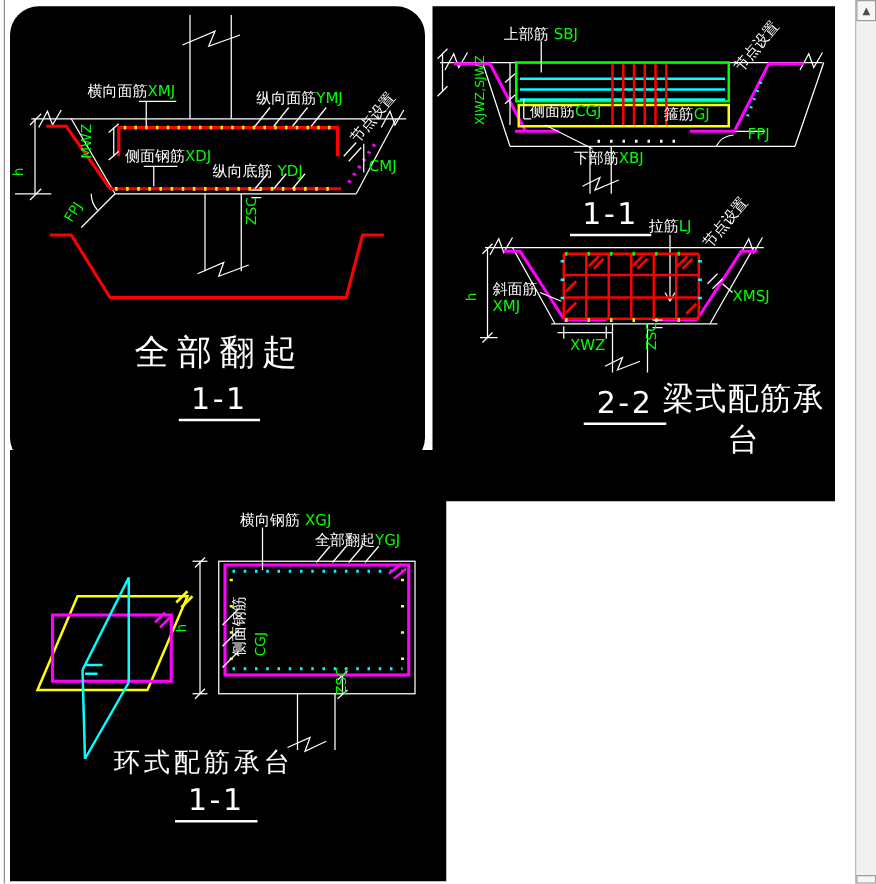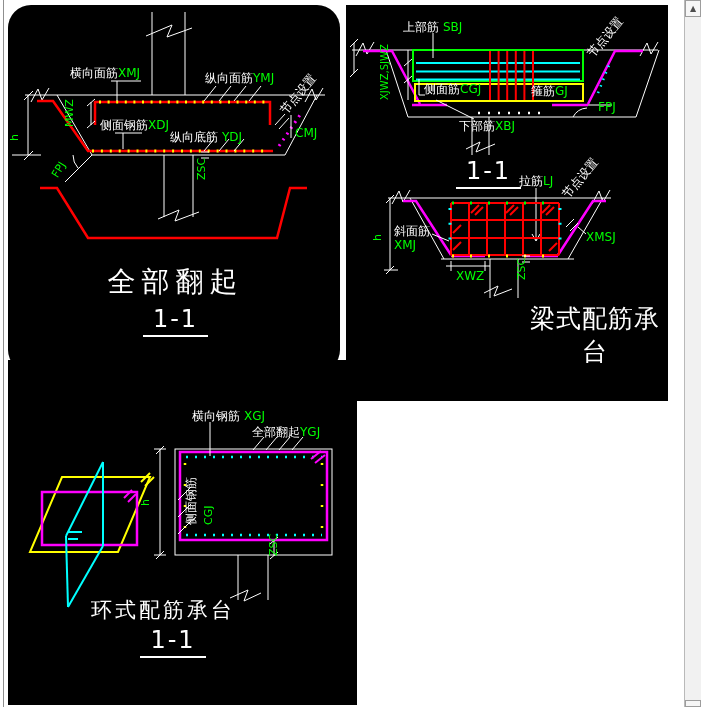--- a/index.html
+++ b/index.html
@@ -267,20 +267,22 @@
   <div class="lbl grn" style="left:48px;top:234px">
     <span>XMJ</span></div>
   <div class="lbl grn" style="left:240px;top:226px">
     <span>XMSJ</span></div>
   <div class="lbl grn" style="left:110px;top:265px">
     <span>XWZ</span></div>
   <div class="lbl v grn small11" style="left:182px;top:263px">
     <span>ZSC</span></div>
   <div class="lbl v grn small11" style="left:38px;top:224px">
     <span>h</span></div>
+  <div class="section" style="left:115px;top:303px;width:78px">
+    <span>2-2</span></div>
   <div class="caption" style="left:179px;top:297px;width:140px;font-size:25px;letter-spacing:1px">梁式配筋承台</div>
 </div>
 
 <div id="panel3" class="panel">
   <svg width="332" height="345" viewBox="0 0 332 345">
 
     <g>
       <polygon points="54,117 142,117 110,192 22,192" stroke="#ffff00" stroke-width="2" fill="none"></polygon>
       <line x1="133" y1="122" x2="142" y2="113" stroke="#ffff00" stroke-width="2"></line>
       <line x1="137" y1="126" x2="146" y2="117" stroke="#ffff00" stroke-width="2"></line>

